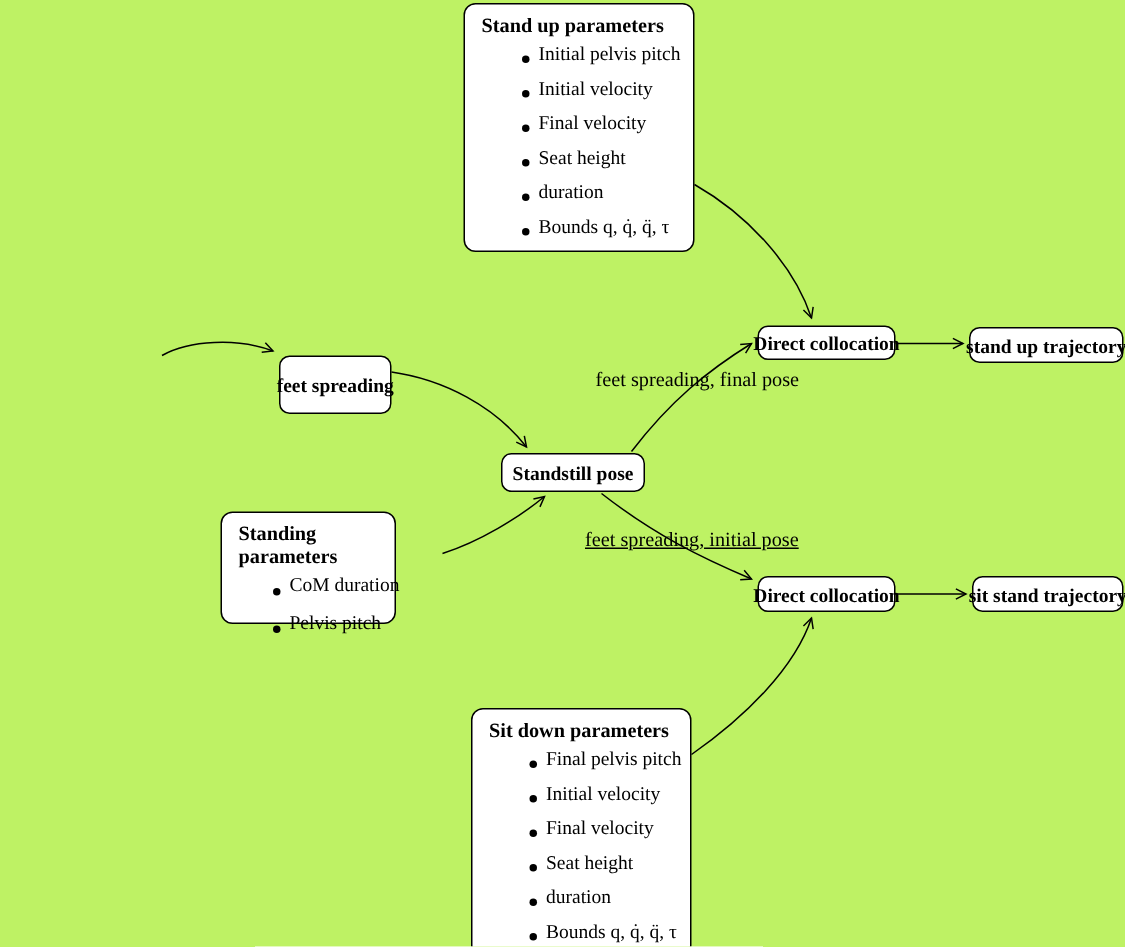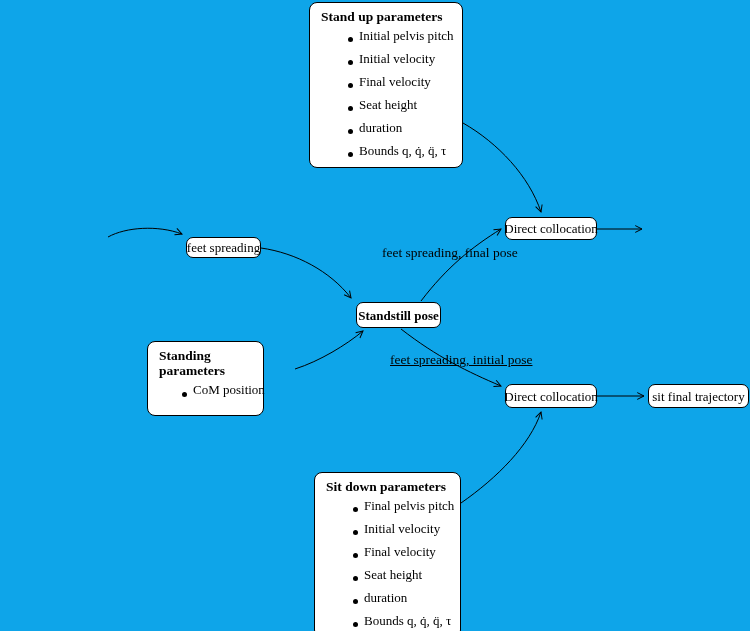--- a/index.html
+++ b/index.html
@@ -4,21 +4,21 @@
 <style>
   html, body {
     margin: 0;
     padding: 0;
     background: #ffffff;
   }
   .canvas {
     position: relative;
     width: 750px;
     height: 631px;
-    background: #0ea5e9;
+    background: #bef264;
     font-family: "Liberation Serif", serif;
     color: #000000;
     overflow: hidden;
   }
   svg.edges {
     position: absolute;
     left: 0; top: 0;
     width: 750px; height: 631px;
   }
   .node {
@@ -26,20 +26,21 @@
     box-sizing: border-box;
     border: 1.6px solid #000000;
     border-radius: 7px;
     background: #ffffff;
     display: flex;
     align-items: center;
     justify-content: center;
     font-size: 13px;
     white-space: nowrap;
     line-height: 1;
+    font-weight: bold;
   }
   .node.bold { font-weight: bold; }
   .param-box {
     position: absolute;
     box-sizing: border-box;
     border: 1.6px solid #000000;
     border-radius: 8px;
     background: #ffffff;
     padding: 6px 8px 0 11px;
   }
@@ -129,49 +130,56 @@
           <span>duration</span>
         </li>
       <li>
           <span class="bullet"></span>
           <span>Bounds q, q̇, q̈, τ</span>
         </li>
     </ul>
   </div>
 
 
-  <div class="node" style="left:186px; top:237px; width:75px; height:21px;">
+  <div class="node" style="left:186px; top:237px; width:75px; height:39px;">
     <span>feet spreading</span>
   </div>
 
-  <div class="node bold" style="left:356px; top:302px; width:85px; height:26px;align-items:center;">
+  <div class="node bold" style="left:334px; top:302px; width:96px; height:26px;align-items:center;">
     <span>Standstill pose</span>
   </div>
 
   <div class="param-box small-list" style="left:147px; top:341px; width:117px; height:75px;">
     <div class="param-title">Standing parameters</div>
     <ul class="param-list">
       <li>
           <span class="bullet"></span>
-          <span>CoM position</span>
+          <span>CoM duration</span>
+        </li>
+      <li>
+          <span class="bullet"></span>
+          <span>Pelvis pitch</span>
         </li>
     </ul>
   </div>
 
   <div class="node" style="left:505px; top:217px; width:92px; height:23px;">
     <span>Direct collocation</span>
   </div>
 
+  <div class="node" style="left:646px; top:218px; width:103px; height:24px;">
+    <span>stand up trajectory</span>
+  </div>
 
   <div class="node" style="left:505px; top:384px; width:92px; height:24px;">
     <span>Direct collocation</span>
   </div>
 
   <div class="node" style="left:648px; top:384px; width:101px; height:24px;">
-    <span>sit final trajectory</span>
+    <span>sit stand trajectory</span>
   </div>
 
   <div class="param-box" style="left:314px; top:472px; width:147px; height:166px;">
     <div class="param-title">Sit down parameters</div>
     <ul class="param-list">
       <li>
           <span class="bullet"></span>
           <span>Final pelvis pitch</span>
         </li>
       <li>
@@ -190,16 +198,16 @@
           <span class="bullet"></span>
           <span>duration</span>
         </li>
       <li>
           <span class="bullet"></span>
           <span>Bounds q, q̇, q̈, τ</span>
         </li>
     </ul>
   </div>
 
-  <div class="edge-label" style="left:382px; top:246px;">feet spreading, final pose</div>
+  <div class="edge-label" style="left:397px; top:246px;">feet spreading, final pose</div>
   <div class="edge-label" style="left:390px; top:353px;text-decoration:underline;">feet spreading, initial pose</div>
 
 </div>
 
 </body></html>

